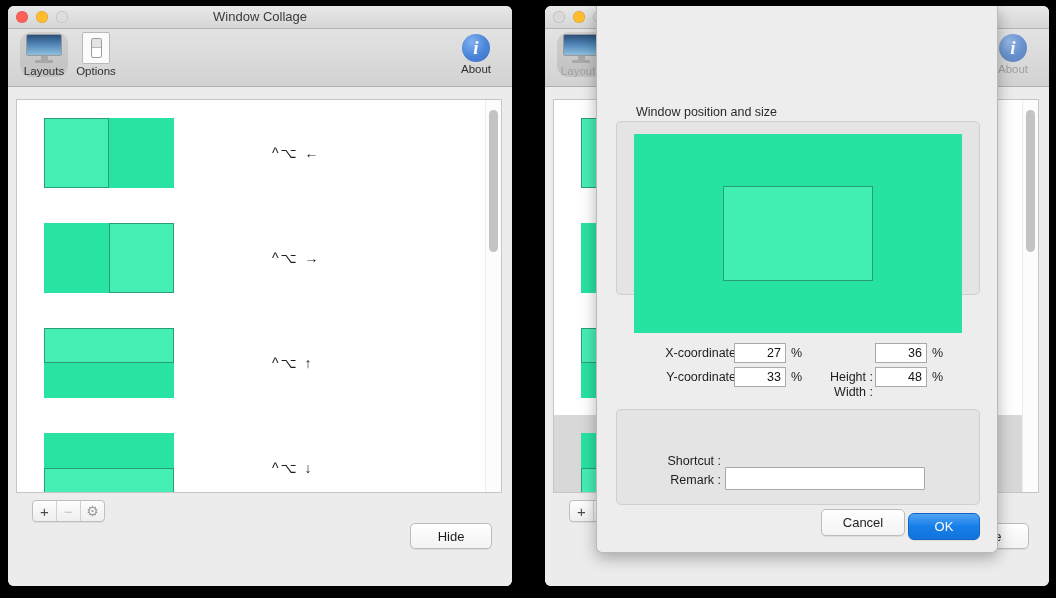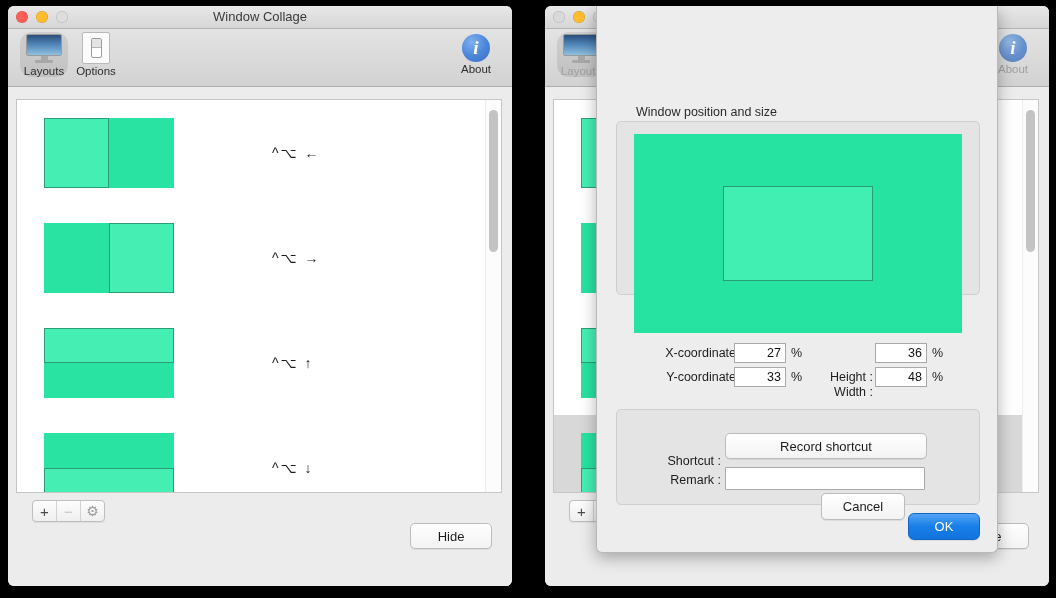--- a/index.html
+++ b/index.html
@@ -398,22 +398,21 @@
     <div class="pct" style="left:335px; top:340px;">%</div>
 
     <div class="fieldlabel" style="left:196px; top:364px; width:80px;">Height :</div>
     <div class="numfield" style="left:278px; top:361px; width:52px; height:20px;">48</div>
     <div class="pct" style="left:335px; top:364px;">%</div>
 
     <div class="groupbox" style="left:19px; top:403px; width:362px; height:94px;">
     </div>
 
     <div class="fieldlabel" style="left:34px; top:432px; width:90px;margin-top:16px;">Shortcut :</div>
-    <div class="pushbtn" style="left:128px; top:427px; width:200px; height:24px;">Record shortcut</div>
 
     <div class="fieldlabel" style="left:34px; top:467px; width:90px;">Remark :</div>
     <div class="textfield" style="left:128px; top:461px; width:200px; height:23px;"></div>
 
-    <div class="pushbtn" style="left:224px; top:487px; width:82px; height:25px;text-align:center;">Cancel</div>
+    <div class="pushbtn" style="left:224px; top:503px; width:82px; height:25px;text-align:center;">Cancel</div>
     <div class="pushbtn primary" style="left:311px; top:507px; width:70px; height:25px;">OK</div>
   </div>
 
 </div>
 
 </body></html>

